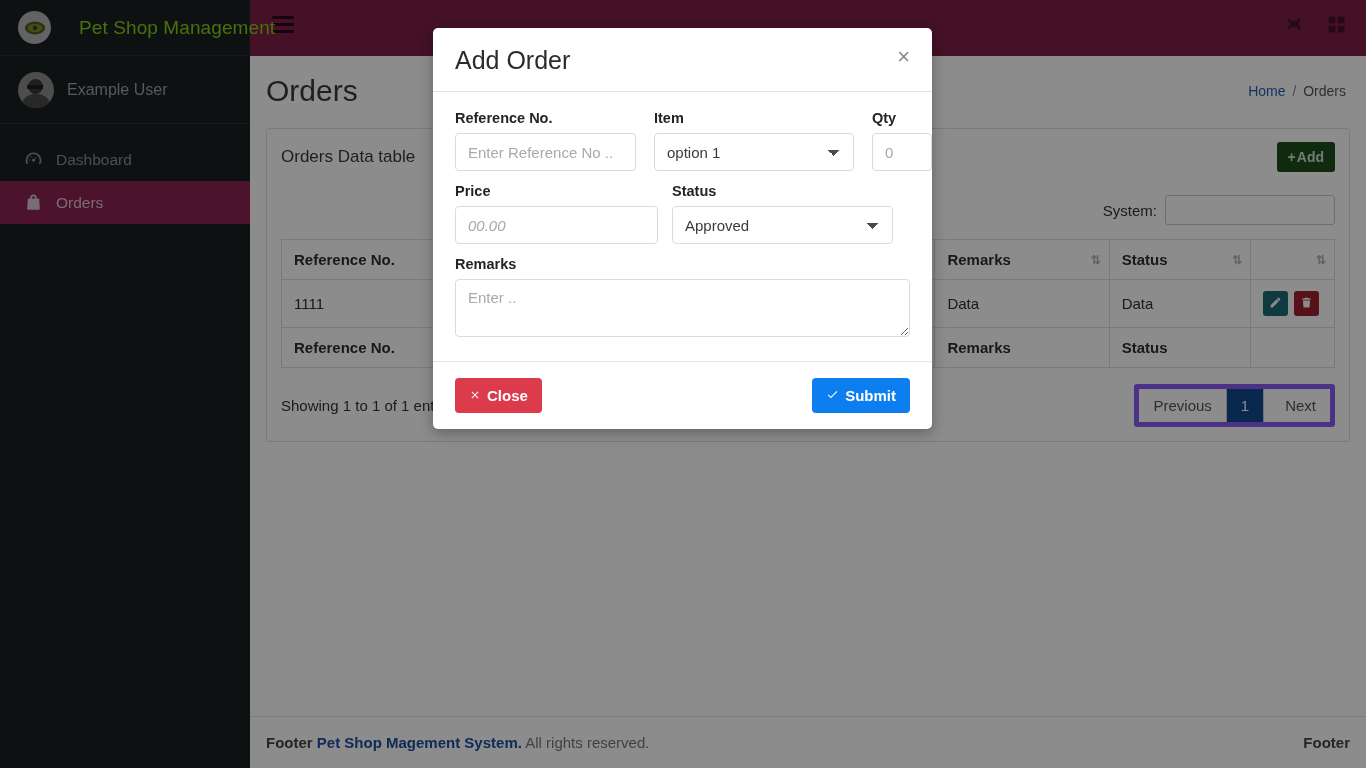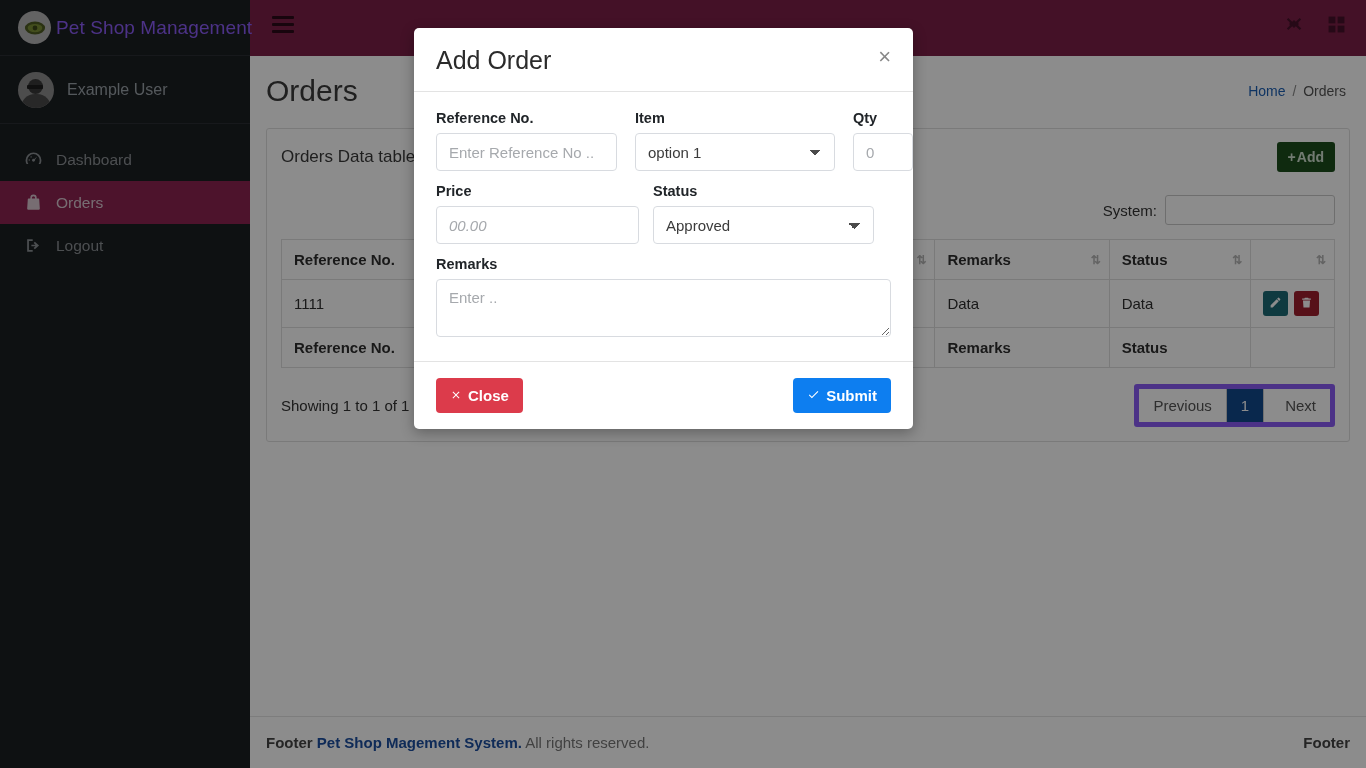--- a/index.html
+++ b/index.html
@@ -26,22 +26,22 @@
   }
   .brand-logo {
     width: 33px; height: 33px; border-radius: 50%;
     background: #b4b4b4;
     display: flex; align-items: center; justify-content: center;
     flex: 0 0 auto;
     overflow: hidden;
   }
   .brand-logo svg { display: block; }
   .brand-title {
-    margin-left: 5px;
-    color: #8b5cf6;
+    margin-left: 28px;
+    color: #84cc16;
     font-size: 19px;
     letter-spacing: .1px;
     white-space: nowrap;
   }
   .user-block {
     height: 68px;
     display: flex; align-items: center;
     padding-left: 18px;
     border-bottom: 1px solid #2b2f33;
   }
@@ -216,21 +216,21 @@
   #footer .fright { color: #444; font-weight: bold; }
 
   
   #overlay {
     position: absolute; left: 0; top: 0; width: 1366px; height: 768px;
     background: rgba(0,0,0,0.45);
     z-index: 10;
   }
   #modal {
     position: absolute;
-    left: 414px; top: 28px;
+    left: 433px; top: 28px;
     width: 499px;
     background: #fff;
     border-radius: 5px;
     box-shadow: 0 4px 14px rgba(0,0,0,.3);
     z-index: 11;
     overflow: hidden;
   }
   .modal-head {
     padding: 20px 22px 18px 22px;
     border-bottom: 1px solid #e3e3e3;
@@ -336,29 +336,20 @@
 
     <div class="nav-item active">
       <span class="nav-icon">
         <svg width="19" height="19" viewBox="0 0 24 24" fill="#d9c7d0">
           <path d="M8 7V6a4 4 0 0 1 8 0v1h2.2a1 1 0 0 1 1 1L20 20a1 1 0 0 1-1 1H5a1 1 0 0 1-1-1L4.8 8a1 1 0 0 1 1-1H8zm2 0h4V6a2 2 0 0 0-4 0v1z"></path>
         </svg>
       </span>
       <span class="nav-label">Orders</span>
     </div>
 
-    <div class="nav-item">
-      <span class="nav-icon">
-        <svg width="19" height="19" viewBox="0 0 24 24" fill="#8b9094">
-          <path d="M4 4h7v2.2H6.2v11.6H11V20H4z"></path>
-          <path d="M13.7 7.2l-1.5 1.6 2.3 2.1H9.3v2.2h5.2l-2.3 2.1 1.5 1.6L19 12z"></path>
-        </svg>
-      </span>
-      <span class="nav-label">Logout</span>
-    </div>
 
   </div>
 </div>
 
 <div id="navbar">
   <div class="nav-burger">
     <i></i>
       <i></i>
       <i></i>
   </div>

